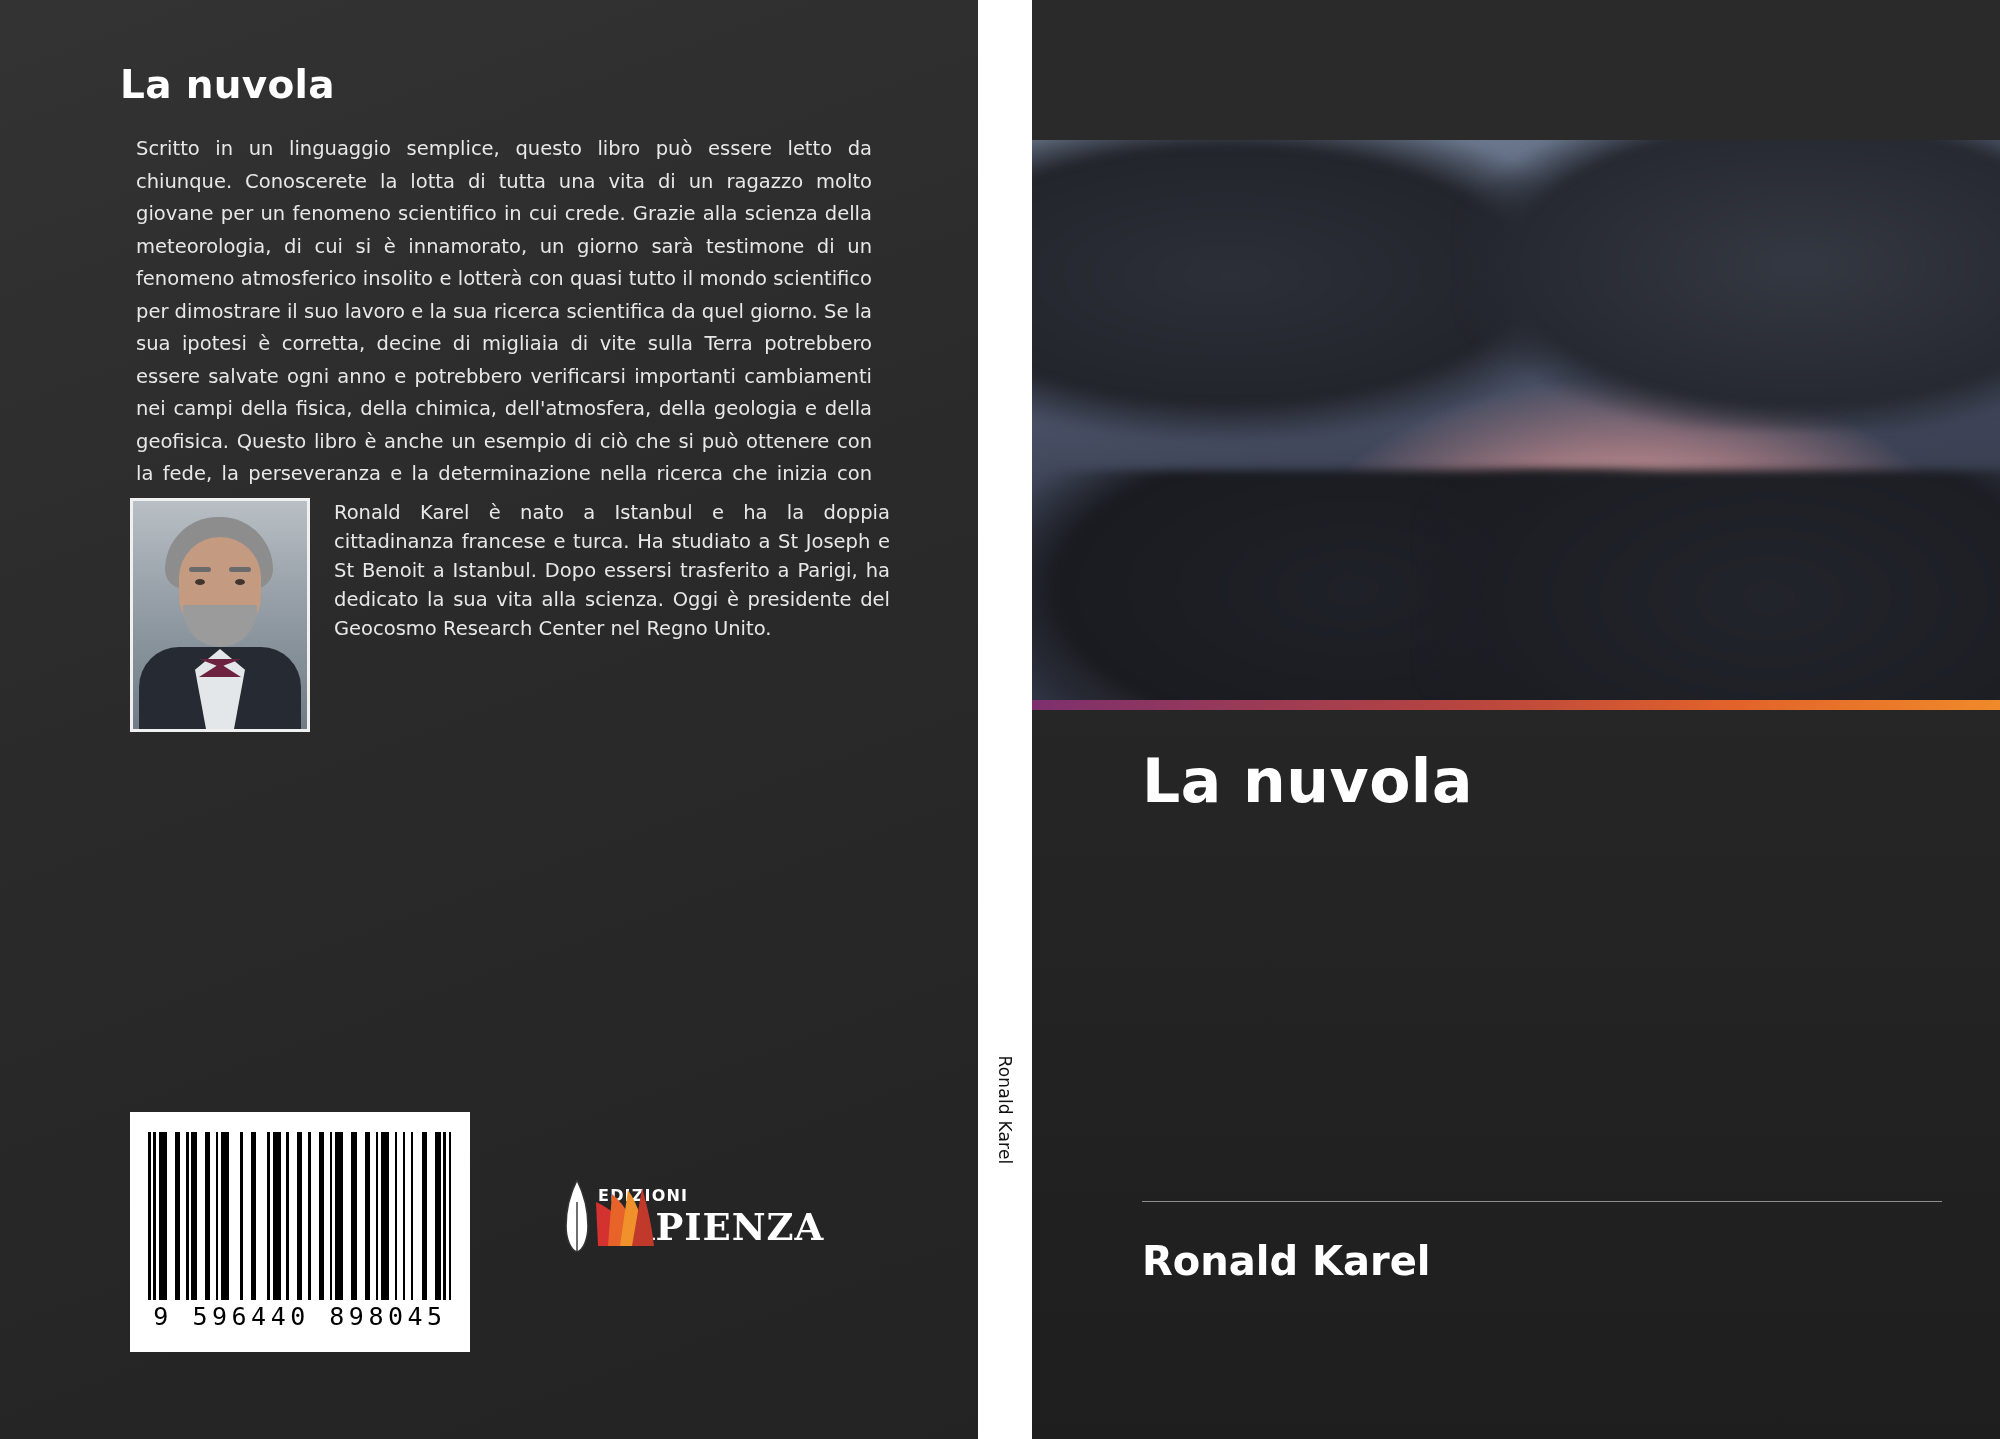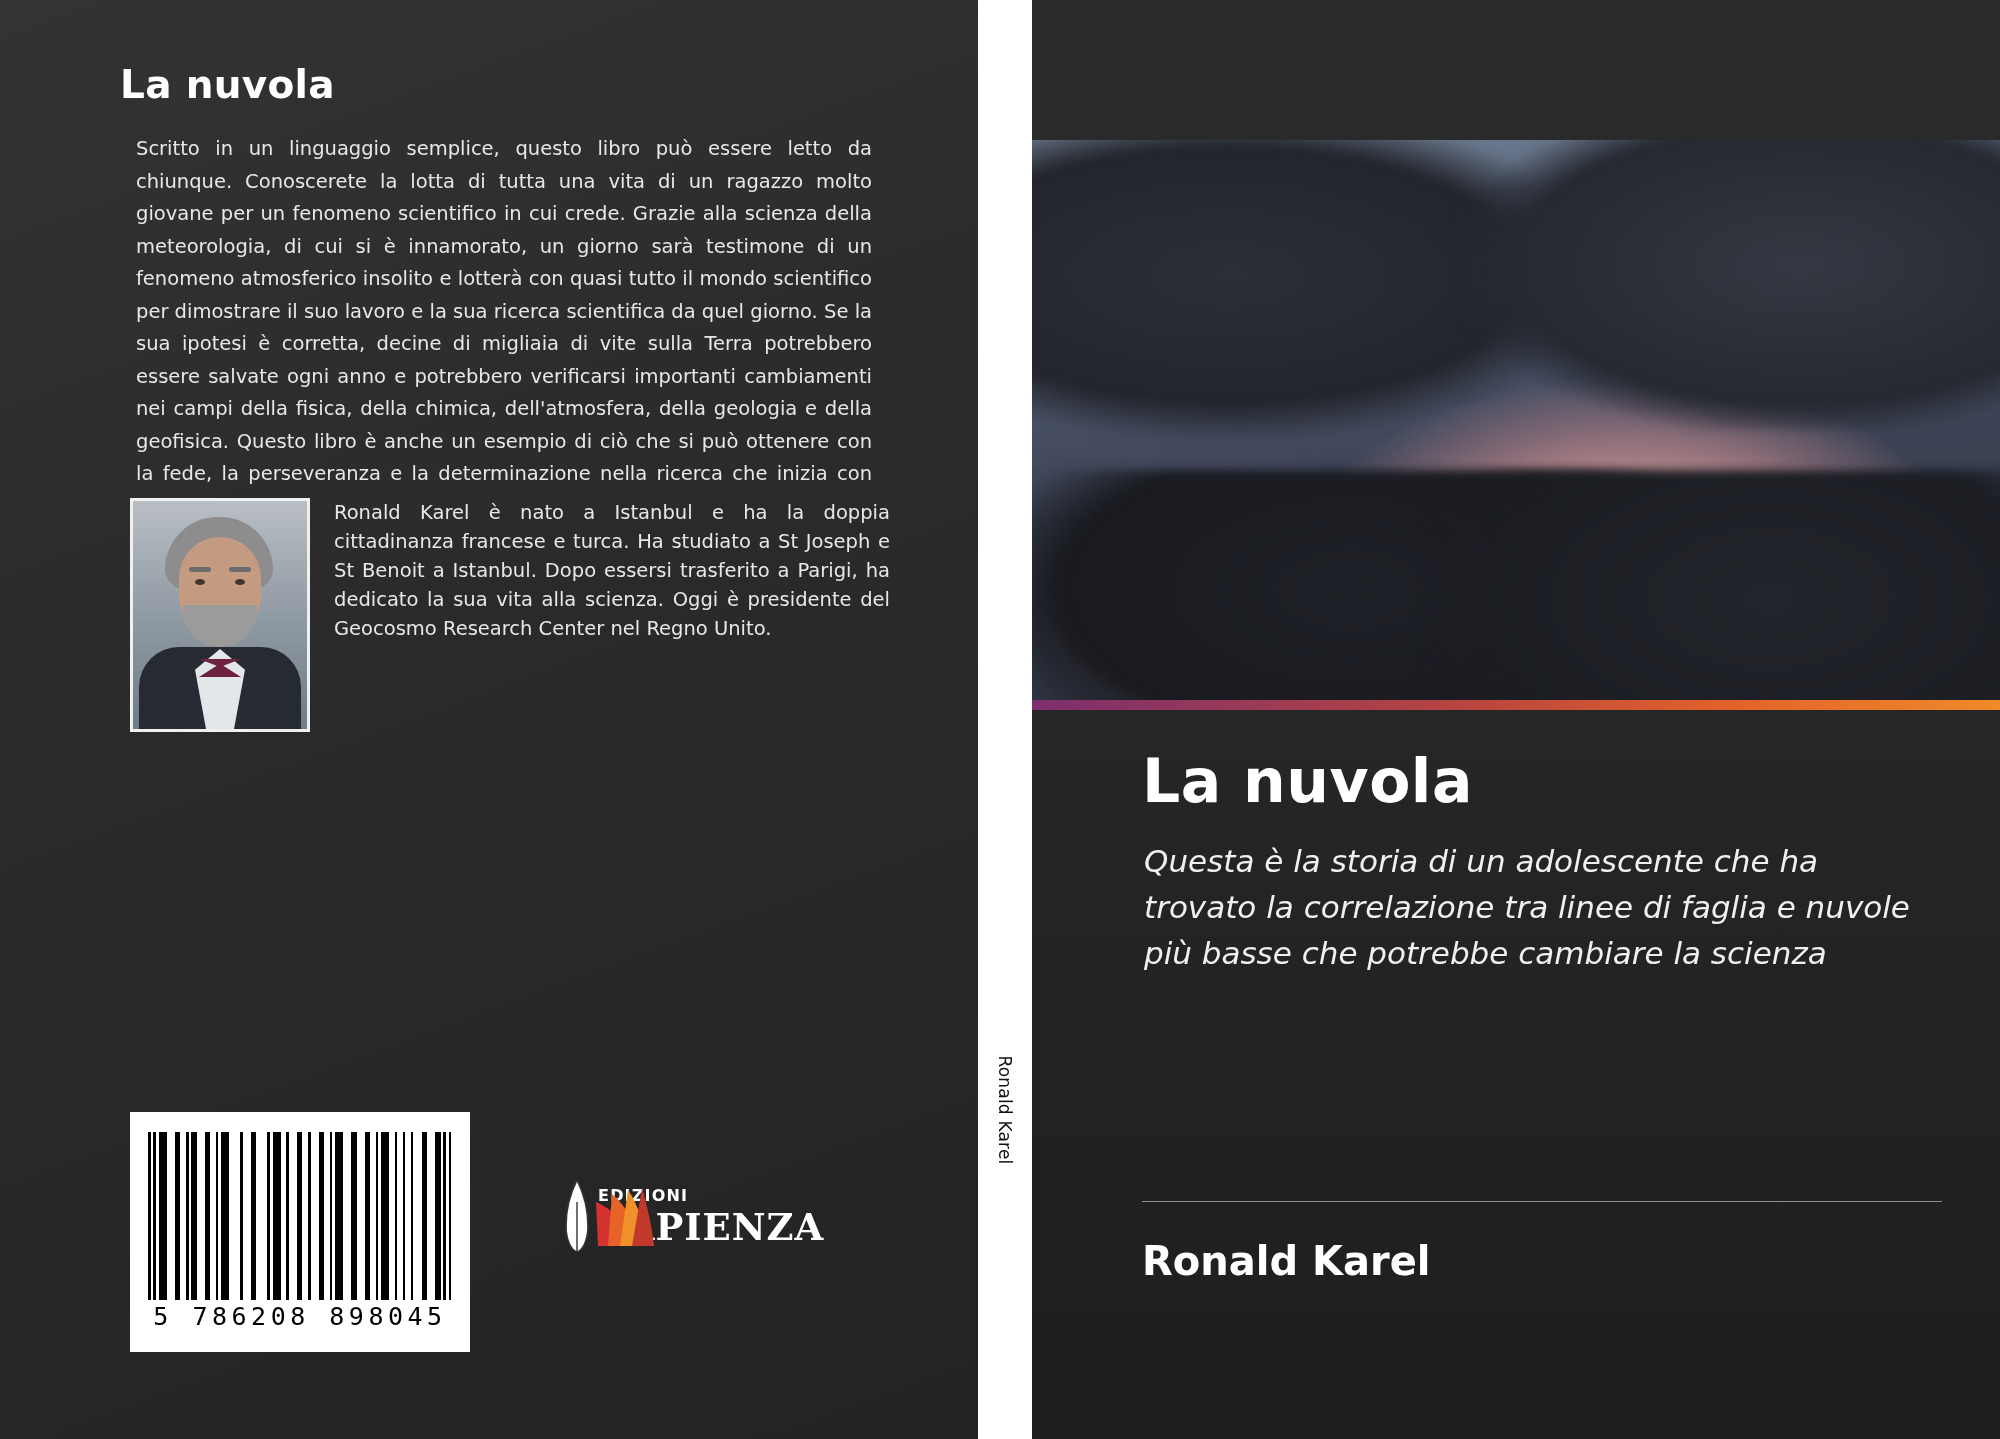--- a/index.html
+++ b/index.html
@@ -431,21 +431,21 @@
           <i style="width: 2.71px; background: rgb(0, 0, 0);"></i>
           <i style="width: 8.14px; background: transparent;"></i>
           <i style="width: 5.43px; background: rgb(0, 0, 0);"></i>
           <i style="width: 8.14px; background: transparent;"></i>
           <i style="width: 5.43px; background: rgb(0, 0, 0);"></i>
           <i style="width: 2.71px; background: transparent;"></i>
           <i style="width: 2.71px; background: rgb(0, 0, 0);"></i>
           <i style="width: 2.71px; background: transparent;"></i>
           <i style="width: 2.71px; background: rgb(0, 0, 0);"></i>
         </div>
-      <div class="barcode-num">5 786208 898045</div>
+      <div class="barcode-num">9 596440 898045</div>
     </div>
 
     <div class="logo-back">
       <div style="display:flex; align-items:center; gap:6px;">
         <div class="logo-mark">
           <svg class="logo-fan" viewBox="0 0 74 66">
             <path d="M6 62 L4 18 C22 26 36 40 44 62 Z" fill="#d4322e"></path>
             <path d="M16 62 L20 10 C34 22 44 40 50 62 Z" fill="#e8632a"></path>
             <path d="M28 62 L36 6 C46 20 52 42 56 62 Z" fill="#f0912c"></path>
             <path d="M40 62 L50 4 C56 24 60 44 62 62 Z" fill="#c0392b"></path>
@@ -476,18 +476,17 @@
       <div class="cloud-b"></div>
       <div class="cloud-pink"></div>
       <div class="cloud-c"></div>
       <div class="cloud-d"></div>
     </div>
 
     <div class="accent-bar"></div>
     <div class="front-body"></div>
 
     <h1 class="front-title" style="left:110px;">La nuvola</h1>
-    <div class="front-subtitle" style="left:112px;width:790px;">Questa è la storia di un adolescente che ha trovato la correlazione tra linee di faglia e nuvole più basse che potrebbe cambiare la scienza</div>
     <div class="front-rule" style="left:110px;width:800px;"></div>
     <div class="front-author" style="left:110px;">Ronald Karel</div>
   </div>
 
 </div>
 
 </body></html>

